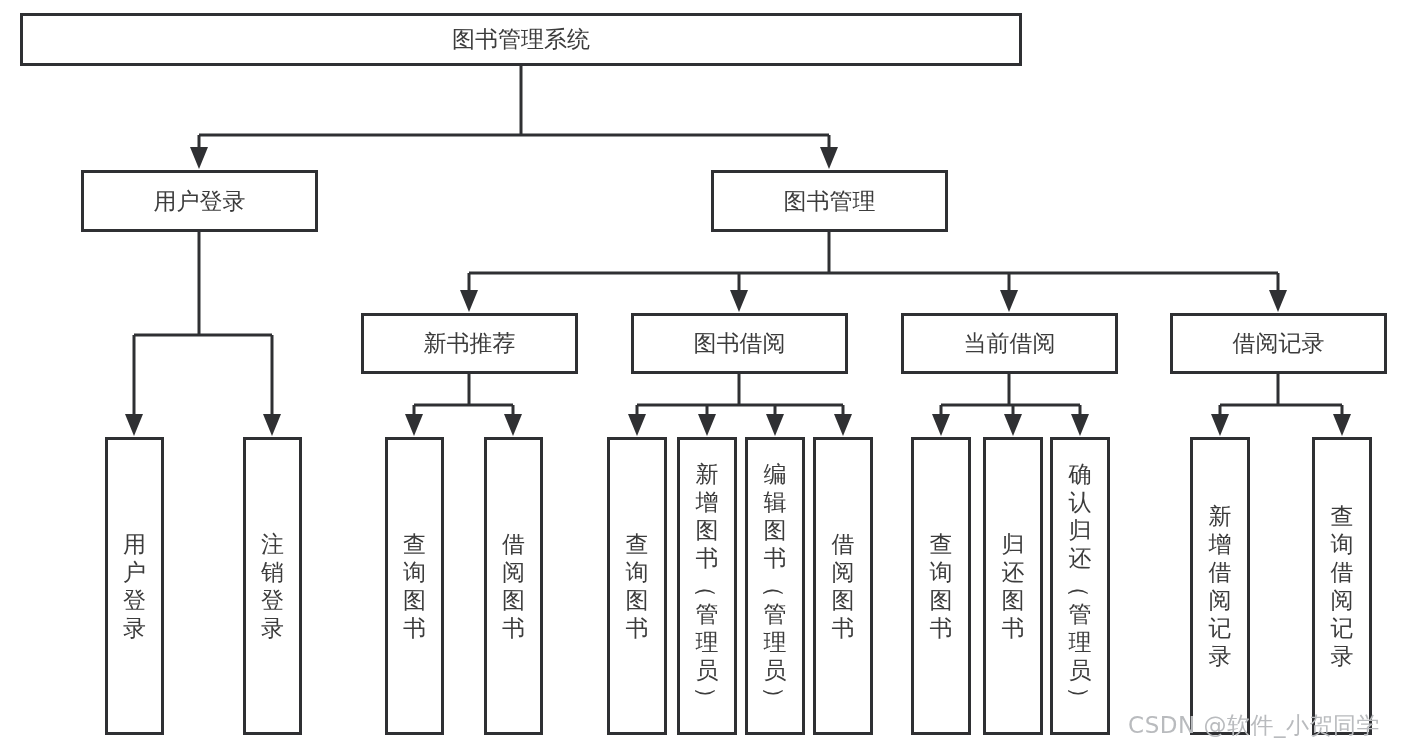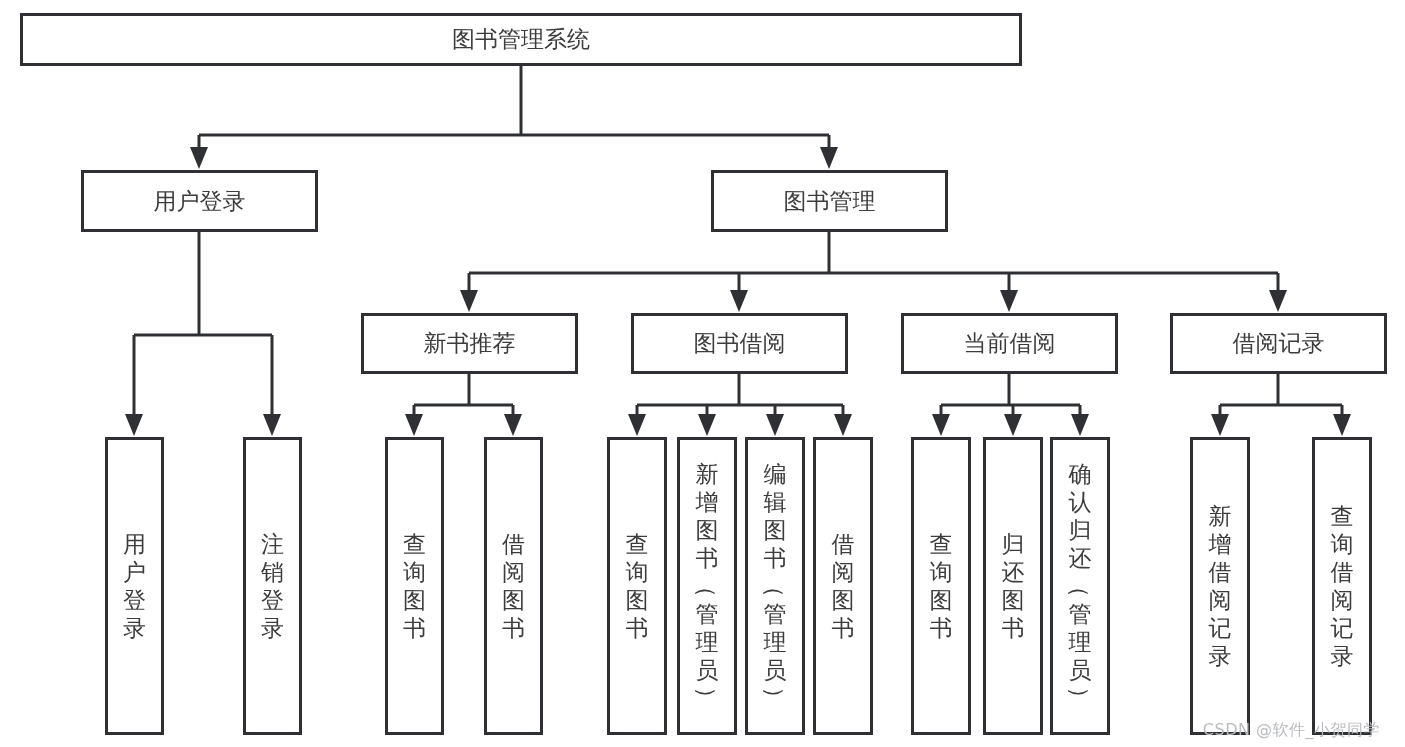--- a/index.html
+++ b/index.html
@@ -54,21 +54,21 @@
   }
   .connector-arrow {
     fill: #2f3033;
     stroke: none;
   }
   .watermark-text {
     position: absolute;
     right: 8px;
     bottom: 6px;
     font-family: "DejaVu Sans", "Liberation Sans", sans-serif;
-    font-size: 16px;
+    font-size: 23px;
     color: #b9bbbe;
     letter-spacing: 0.5px;
     white-space: nowrap;
     user-select: none;
   }
 </style>
 </head>
 <body>
 
 <div id="diagram-root">

